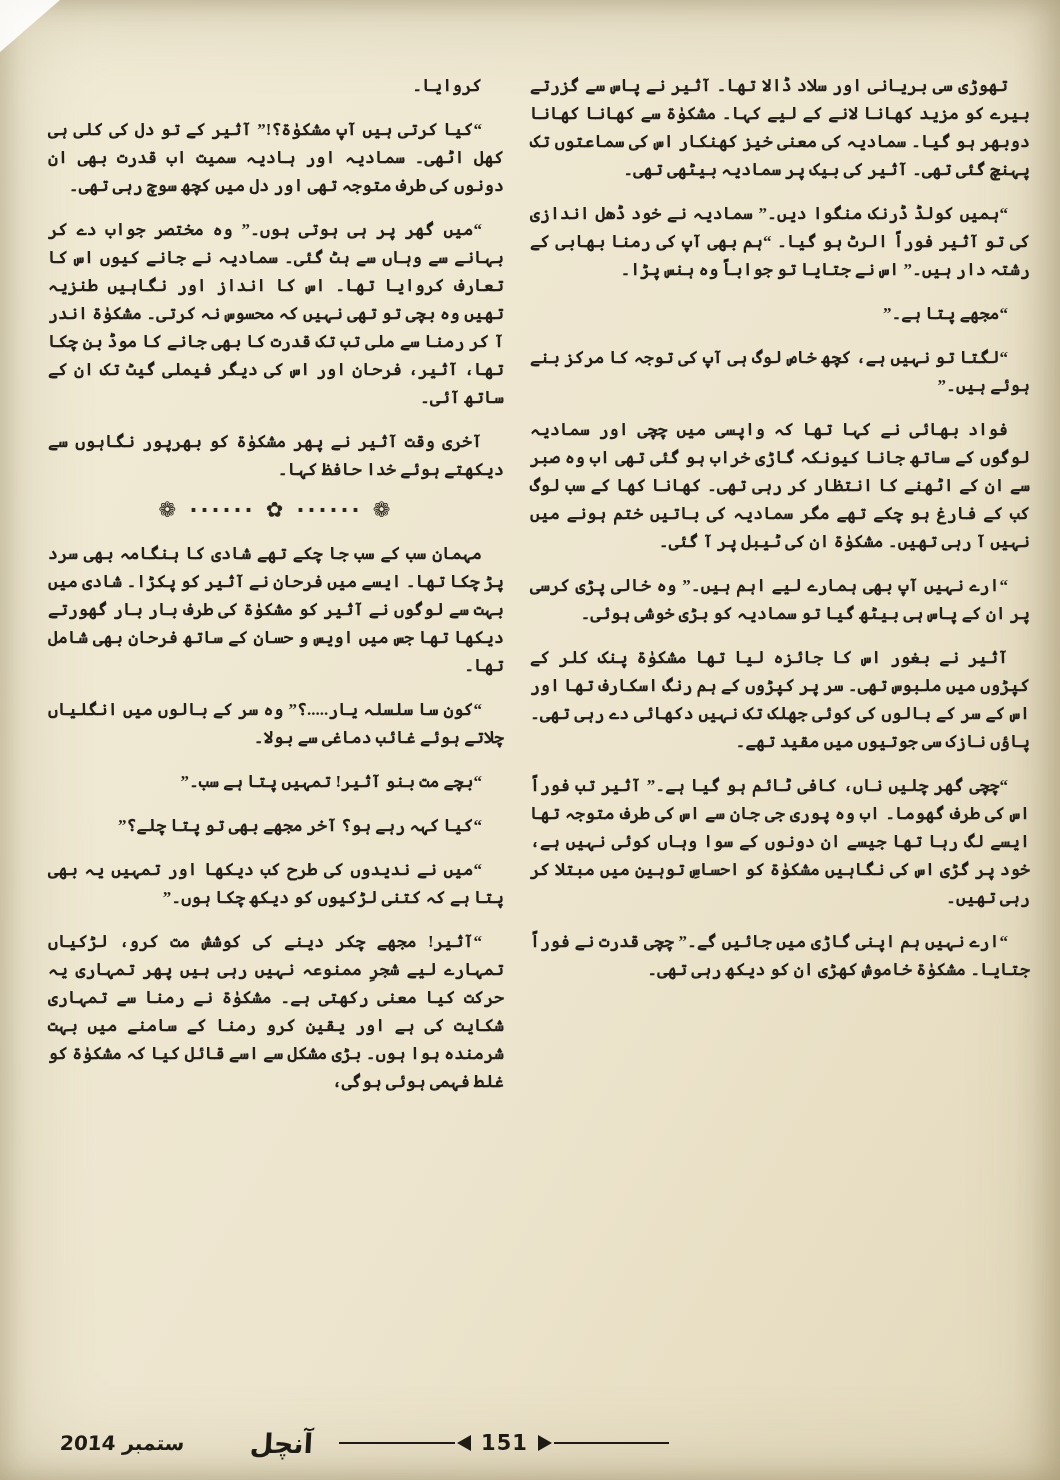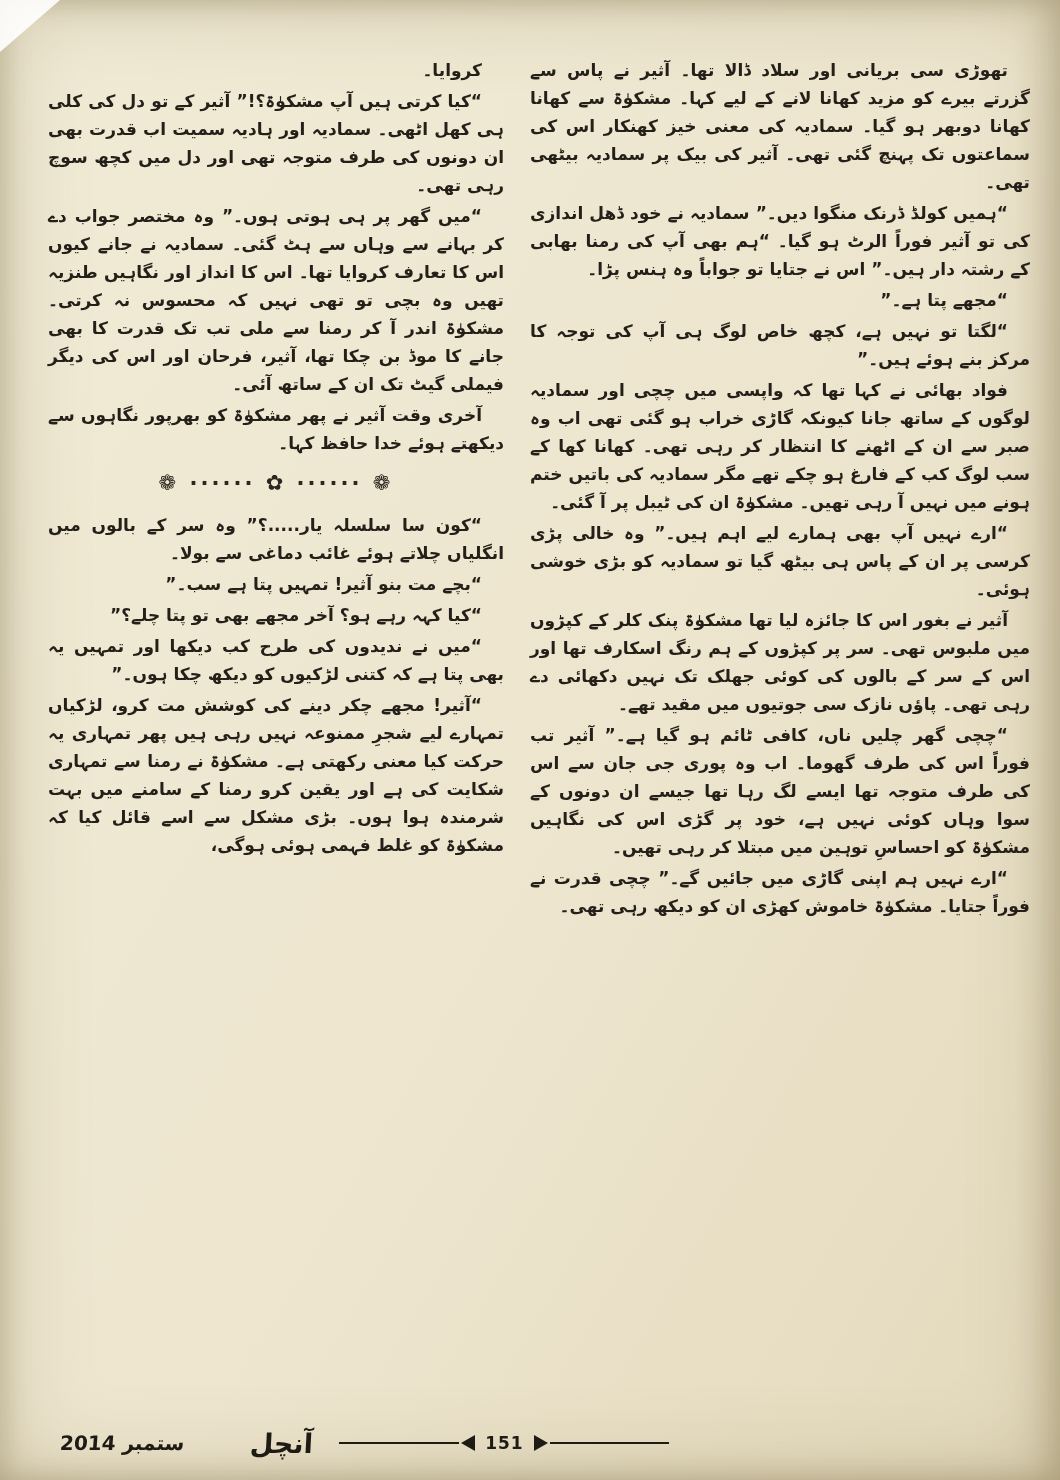--- a/index.html
+++ b/index.html
@@ -41,22 +41,23 @@
   .col {
     color: #241f18;
     font-size: 17px;
     font-weight: 600;
     line-height: 28px;
     text-align: justify;
   }
   .col-right { width: 500px; }
   .col-left  { flex: 1; }
   .para {
-    margin: 0 0 3px 0;
+    margin: 16px 0 3px 0;
     text-indent: 22px;
+    font-family: Liberation Serif, serif;
   }
   .ornament {
     text-align: center;
     font-size: 21px;
     letter-spacing: 3px;
     margin: 12px 0 14px 0;
     color: #2b261e;
     text-indent: 0;
   }
   .footer {
@@ -97,21 +98,21 @@
     border-top: 2.5px solid #1e1a14;
   }
   .tri {
     width: 0; height: 0;
     border-top: 8px solid transparent;
     border-bottom: 8px solid transparent;
   }
   .tri-left  { border-right: 14px solid #1e1a14; margin: 0 4px 0 2px; }
   .tri-right { border-left: 14px solid #1e1a14;  margin: 0 2px 0 4px; }
   .pnum {
-    font-size: 17px;
+    font-size: 21px;
     font-weight: 700;
     padding: 0 6px;
     letter-spacing: 1px;
   }
   .spacer { flex: 1; }
 </style>
 </head>
 <body>
 
 <div class="page">
@@ -134,20 +135,21 @@
       <div>
           <p class="para">کروایا۔</p>
           <p class="para">“کیا کرتی ہیں آپ مشکوٰۃ؟!” آثیر کے تو دل کی کلی ہی کھل اٹھی۔ سمادیہ اور ہادیہ سمیت اب قدرت بھی ان دونوں کی طرف متوجہ تھی اور دل میں کچھ سوچ رہی تھی۔</p>
           <p class="para">“میں گھر پر ہی ہوتی ہوں۔” وہ مختصر جواب دے کر بہانے سے وہاں سے ہٹ گئی۔ سمادیہ نے جانے کیوں اس کا تعارف کروایا تھا۔ اس کا انداز اور نگاہیں طنزیہ تھیں وہ بچی تو تھی نہیں کہ محسوس نہ کرتی۔ مشکوٰۃ اندر آ کر رمنا سے ملی تب تک قدرت کا بھی جانے کا موڈ بن چکا تھا، آثیر، فرحان اور اس کی دیگر فیملی گیٹ تک ان کے ساتھ آئی۔</p>
           <p class="para">آخری وقت آثیر نے پھر مشکوٰۃ کو بھرپور نگاہوں سے دیکھتے ہوئے خدا حافظ کہا۔</p>
         </div>
 
       <div class="ornament">❁ ······ ✿ ······ ❁</div>
 
       <div>
+          <p class="para">مہمان سب کے سب جا چکے تھے شادی کا ہنگامہ بھی سرد پڑ چکا تھا۔ ایسے میں فرحان نے آثیر کو پکڑا۔ شادی میں بہت سے لوگوں نے آثیر کو مشکوٰۃ کی طرف بار بار گھورتے دیکھا تھا جس میں اویس و حسان کے ساتھ فرحان بھی شامل تھا۔</p>
           <p class="para">“کون سا سلسلہ یار.....؟” وہ سر کے بالوں میں انگلیاں چلاتے ہوئے غائب دماغی سے بولا۔</p>
           <p class="para">“بچے مت بنو آثیر! تمہیں پتا ہے سب۔”</p>
           <p class="para">“کیا کہہ رہے ہو؟ آخر مجھے بھی تو پتا چلے؟”</p>
           <p class="para">“میں نے ندیدوں کی طرح کب دیکھا اور تمہیں یہ بھی پتا ہے کہ کتنی لڑکیوں کو دیکھ چکا ہوں۔”</p>
           <p class="para">“آثیر! مجھے چکر دینے کی کوشش مت کرو، لڑکیاں تمہارے لیے شجرِ ممنوعہ نہیں رہی ہیں پھر تمہاری یہ حرکت کیا معنی رکھتی ہے۔ مشکوٰۃ نے رمنا سے تمہاری شکایت کی ہے اور یقین کرو رمنا کے سامنے میں بہت شرمندہ ہوا ہوں۔ بڑی مشکل سے اسے قائل کیا کہ مشکوٰۃ کو غلط فہمی ہوئی ہوگی،</p>
         </div>
     </div>
   </div>
 
   <div class="footer">

